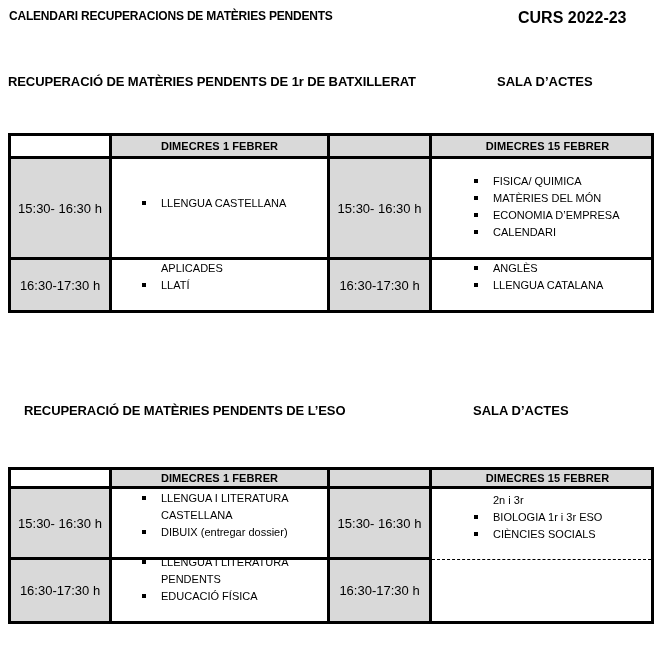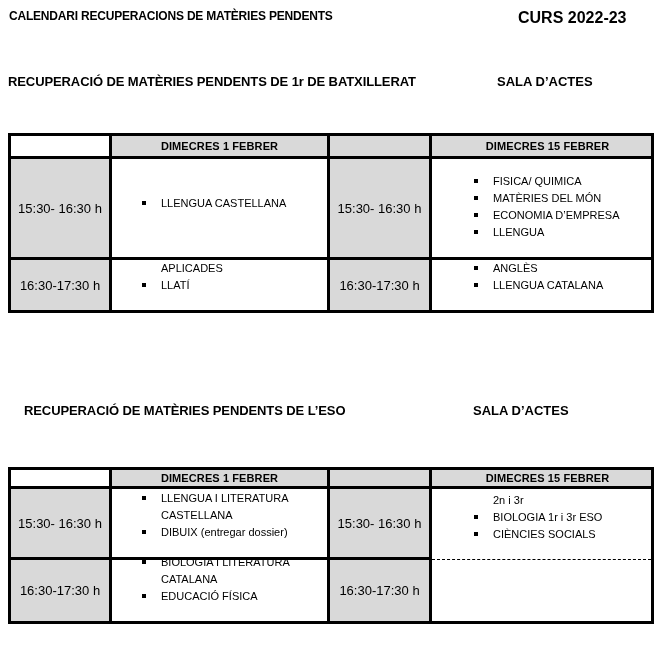--- a/index.html
+++ b/index.html
@@ -109,21 +109,21 @@
         <li>
           <span class="bullet"></span>
           <span class="txt">MATÈRIES DEL MÓN</span>
         </li>
         <li>
           <span class="bullet"></span>
           <span class="txt">ECONOMIA D’EMPRESA</span>
         </li>
         <li>
           <span class="bullet"></span>
-          <span class="txt">LLENGUA</span>
+          <span class="txt">CALENDARI</span>
         </li>
       </ul>
   </div>
 
   <div class="c time bot">16:30-17:30 h</div>
   <div class="c content bot">
     <ul>
         <li>
           <span class="bullet"></span>
           <span class="txt">MATEMÀTIQUES</span>
@@ -191,21 +191,21 @@
           <span class="txt">CIÈNCIES SOCIALS</span>
         </li>
       </ul>
   </div>
 
   <div class="c time bot">16:30-17:30 h</div>
   <div class="c content bot">
     <ul>
         <li>
           <span class="bullet"></span>
-          <span class="txt">BIOLOGIA I LITERATURA CATALANA</span>
+          <span class="txt">LLENGUA I LITERATURA PENDENTS</span>
         </li>
         <li>
           <span class="bullet"></span>
           <span class="txt">EDUCACIÓ FÍSICA</span>
         </li>
       </ul>
   </div>
   <div class="c time bot">16:30-17:30 h</div>
   <div class="c content last bot">
     <ul></ul>

